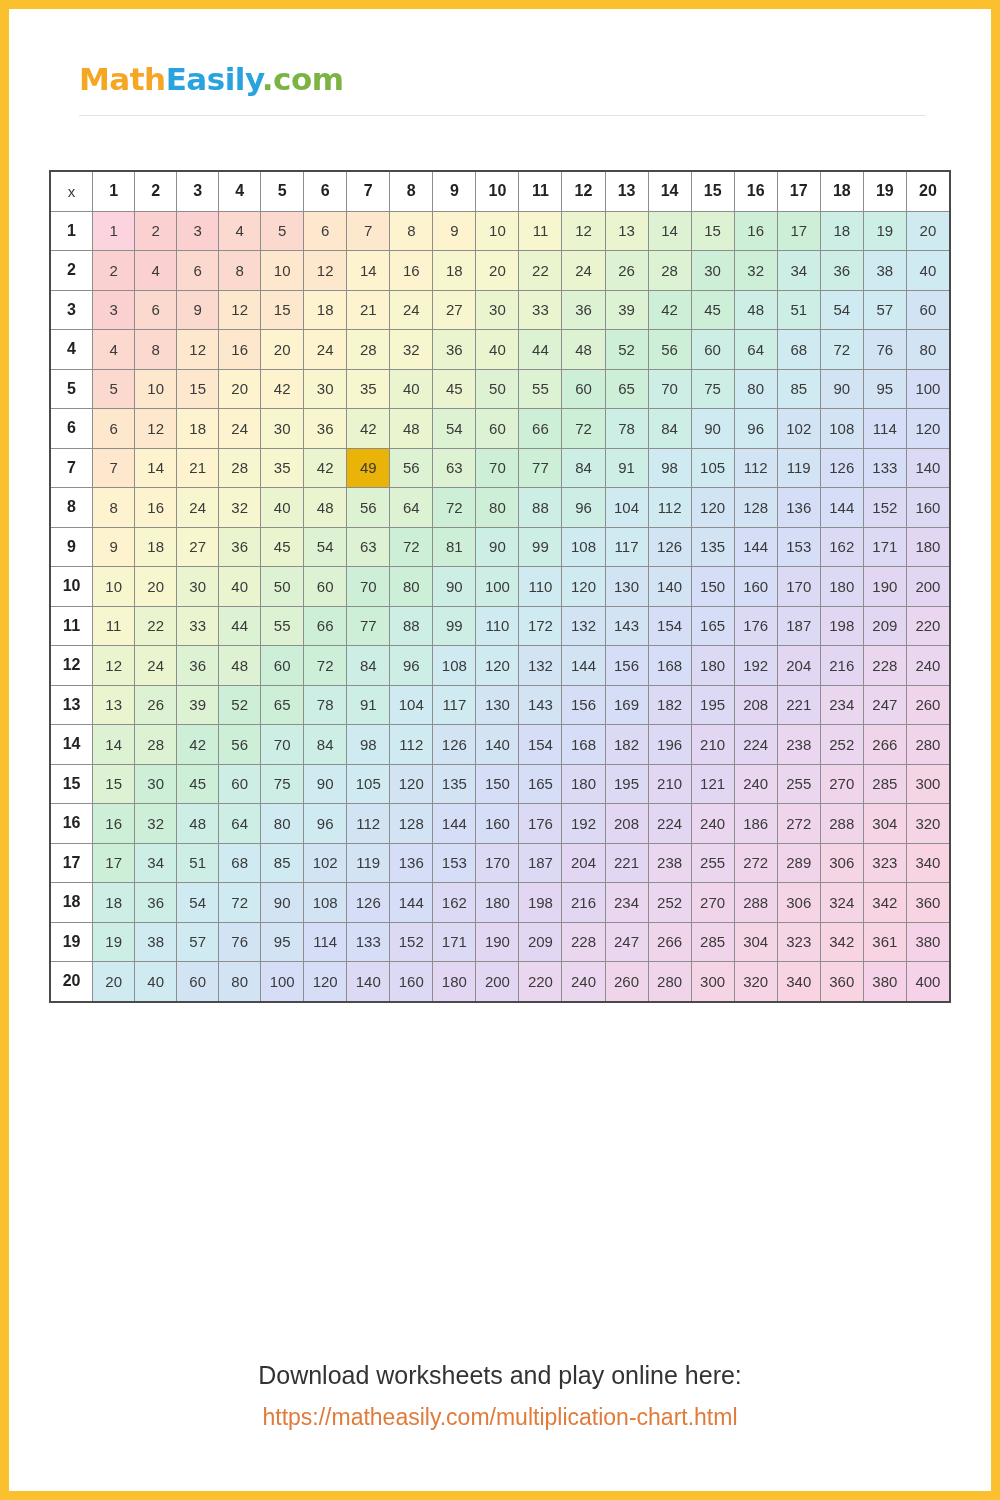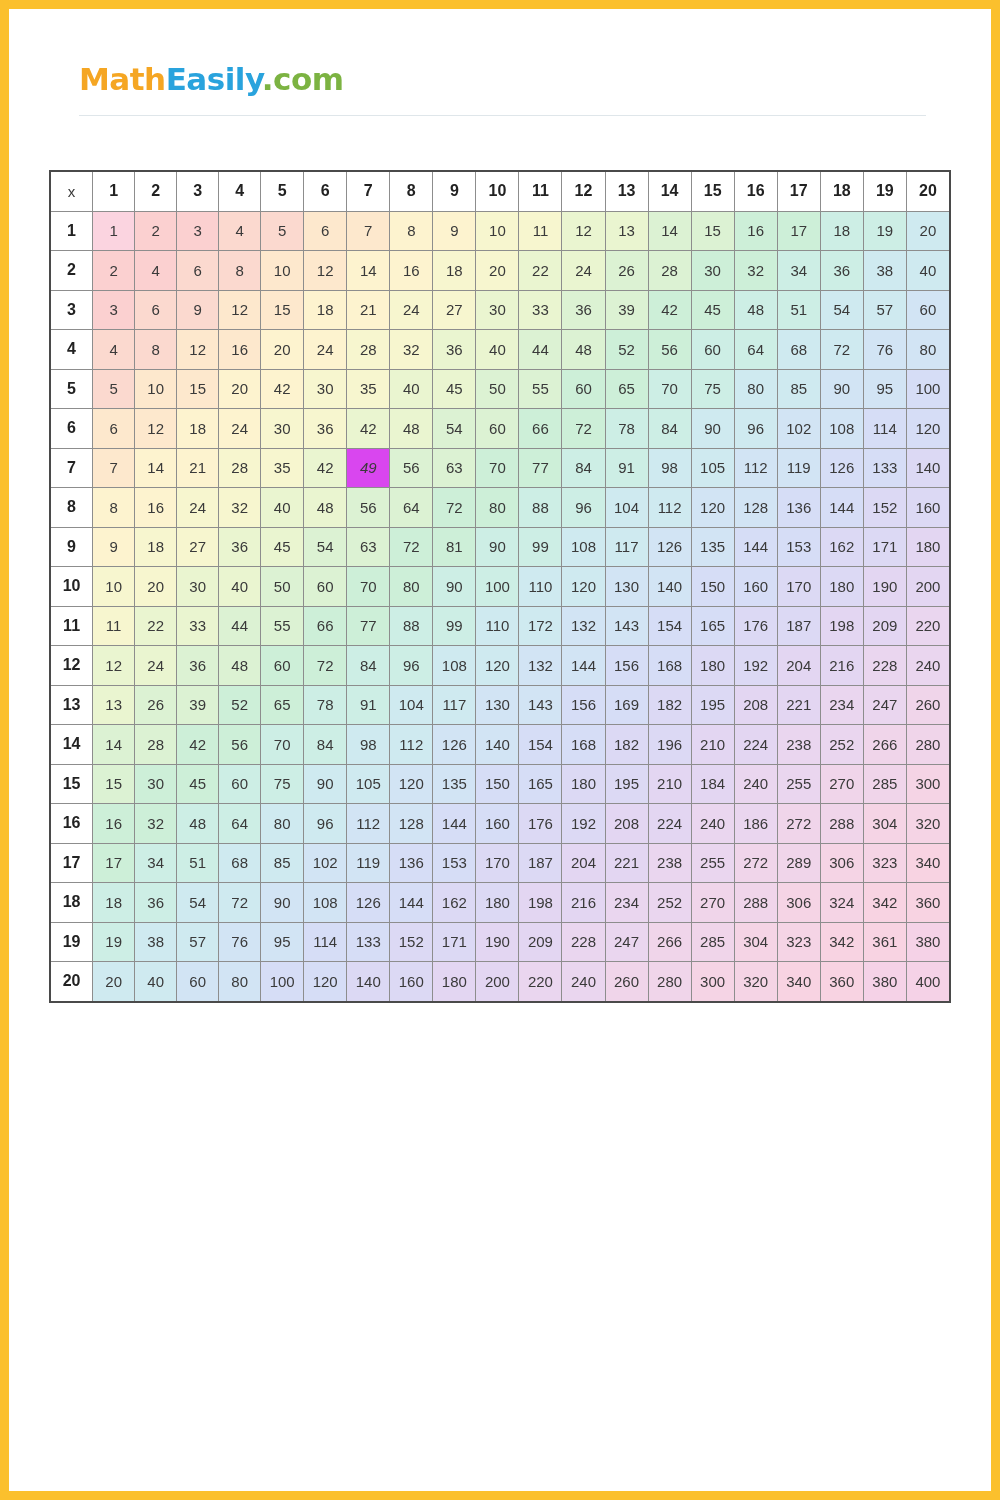--- a/index.html
+++ b/index.html
@@ -317,21 +317,21 @@
               <td style="background: rgb(214, 221, 246);">120</td>
             </tr>
             <tr>
               <td class="rowhead">7</td>
               <td style="background: rgb(253, 232, 205);">7</td>
               <td style="background: rgb(253, 243, 207);">14</td>
               <td style="background: rgb(253, 243, 207);">21</td>
               <td style="background: rgb(247, 246, 207);">28</td>
               <td style="background: rgb(247, 246, 207);">35</td>
               <td style="background: rgb(234, 245, 208);">42</td>
-              <td style="background: #d946ef; font-style: italic;">49</td>
+              <td style="background: #eab308;">49</td>
               <td style="background: rgb(220, 242, 211);">56</td>
               <td style="background: rgb(220, 242, 211);">63</td>
               <td style="background: rgb(205, 239, 216);">70</td>
               <td style="background: rgb(205, 239, 216);">77</td>
               <td style="background: rgb(205, 238, 229);">84</td>
               <td style="background: rgb(205, 238, 229);">91</td>
               <td style="background: rgb(207, 234, 240);">98</td>
               <td style="background: rgb(207, 234, 240);">105</td>
               <td style="background: rgb(210, 228, 244);">112</td>
               <td style="background: rgb(210, 228, 244);">119</td>
@@ -509,21 +509,21 @@
               <td style="background: rgb(205, 238, 229);">75</td>
               <td style="background: rgb(207, 234, 240);">90</td>
               <td style="background: rgb(207, 234, 240);">105</td>
               <td style="background: rgb(210, 228, 244);">120</td>
               <td style="background: rgb(210, 228, 244);">135</td>
               <td style="background: rgb(214, 221, 246);">150</td>
               <td style="background: rgb(214, 221, 246);">165</td>
               <td style="background: rgb(220, 217, 244);">180</td>
               <td style="background: rgb(220, 217, 244);">195</td>
               <td style="background: rgb(227, 214, 242);">210</td>
-              <td style="background: rgb(227, 214, 242);">184</td>
+              <td style="background: rgb(227, 214, 242);">121</td>
               <td style="background: rgb(234, 214, 239);">240</td>
               <td style="background: rgb(234, 214, 239);">255</td>
               <td style="background: rgb(240, 213, 234);">270</td>
               <td style="background: rgb(240, 213, 234);">285</td>
               <td style="background: rgb(245, 212, 229);">300</td>
             </tr>
             <tr>
               <td class="rowhead">16</td>
               <td style="background: rgb(205, 239, 216);">16</td>
               <td style="background: rgb(205, 239, 216);">32</td>
@@ -636,16 +636,18 @@
               <td style="background: rgb(248, 211, 226);">340</td>
               <td style="background: rgb(248, 211, 226);">360</td>
               <td style="background: rgb(245, 210, 231);">380</td>
               <td style="background: rgb(245, 210, 231);">400</td>
             </tr>
           </tbody>
       </table>
     </div>
 
     <div class="footer">
+      <div class="line1">Download worksheets and play online here:</div>
+      <div class="line2">https://matheasily.com/multiplication-chart.html</div>
     </div>
 
   </div>
 </div>
 
 </body></html>

